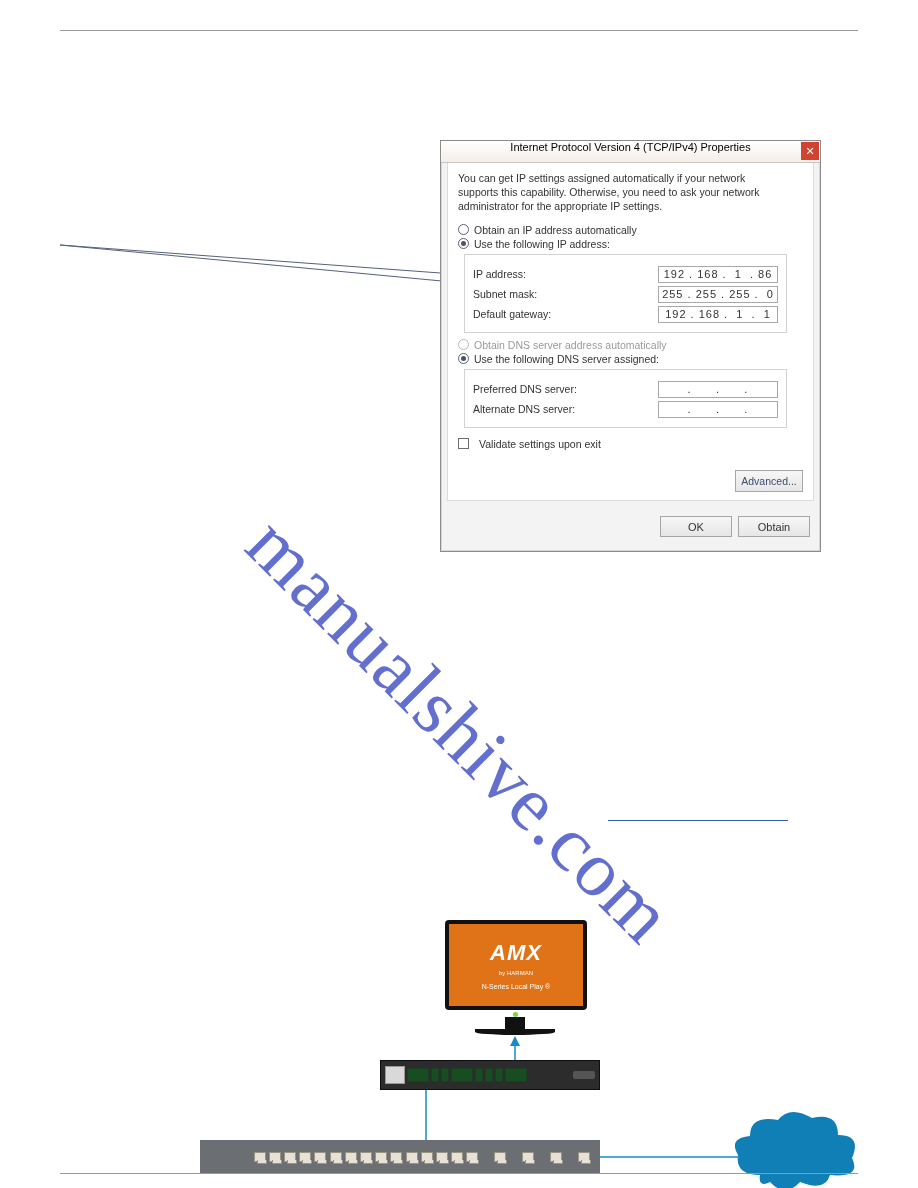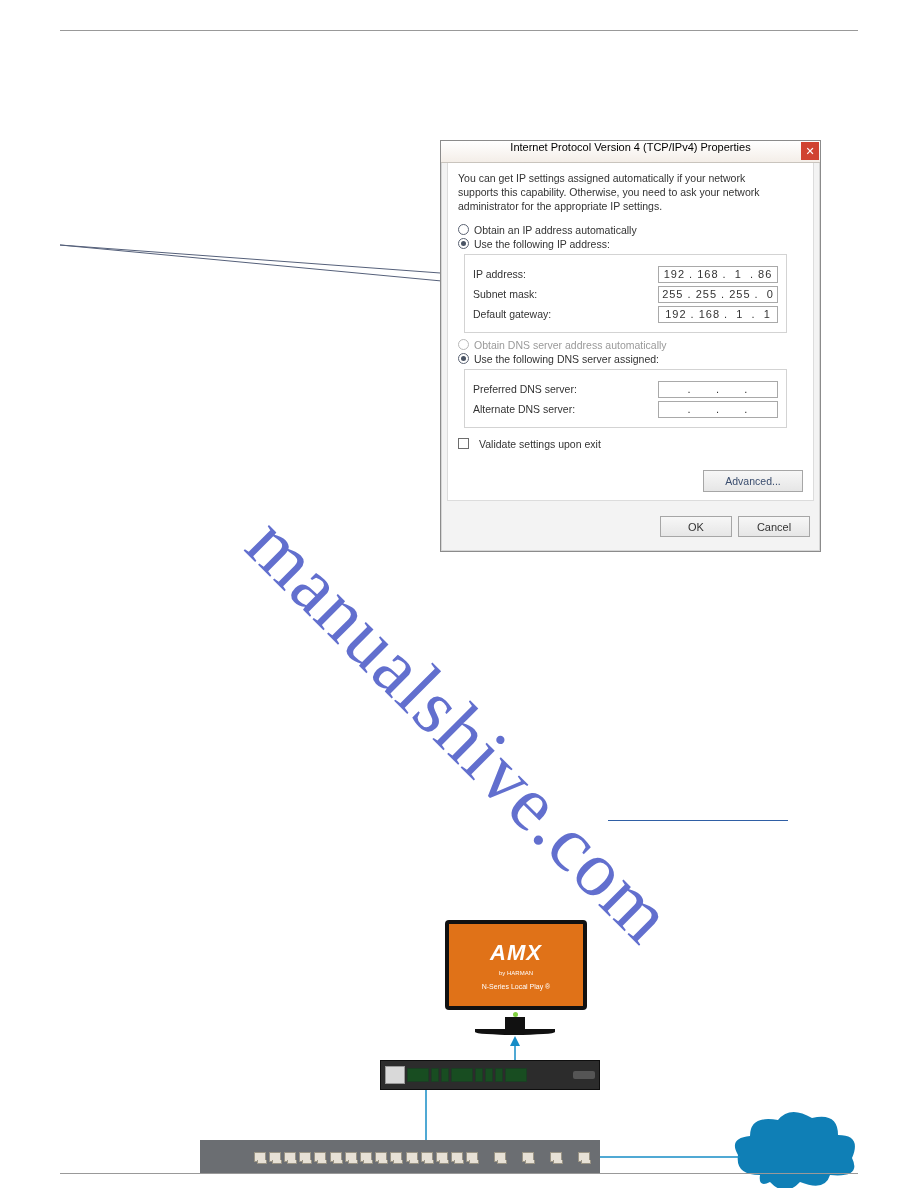--- a/index.html
+++ b/index.html
@@ -161,21 +161,21 @@
     padding: 0 3px;
   }
   .checkbox {
     width: 11px; height: 11px;
     border: 1px solid #6d6d6d;
     display: inline-block;
     margin-right: 5px;
     background: #fff;
   }
   .advanced {
-    width: 100px;
+    width: 68px;
     height: 22px;
     border: 1px solid #a6a6a6;
     background: linear-gradient(#f7f7f7,#e6e6e6);
     font-size: 10.5px;
     display: flex;
     align-items: center;
     justify-content: center;
     position: absolute;
     right: 10px;
     bottom: 8px;
@@ -422,21 +422,21 @@
 
       <div class="radio-row" style="margin-top:10px;">
         <span class="checkbox"></span>
         <span>Validate settings upon exit</span>
       </div>
 
       <div class="advanced">Advanced...</div>
     </div>
     <div class="footer">
       <div class="wbtn">OK</div>
-      <div class="wbtn">Cancel</div>
+      <div class="wbtn">Obtain</div>
     </div>
   </div>
 
   <div class="bottom-link"></div>
 
   <div class="diagram">
     <div class="monitor">
       <div class="monitor-bezel">
         <div class="monitor-screen">
           <div class="amx-logo">AMX</div>

